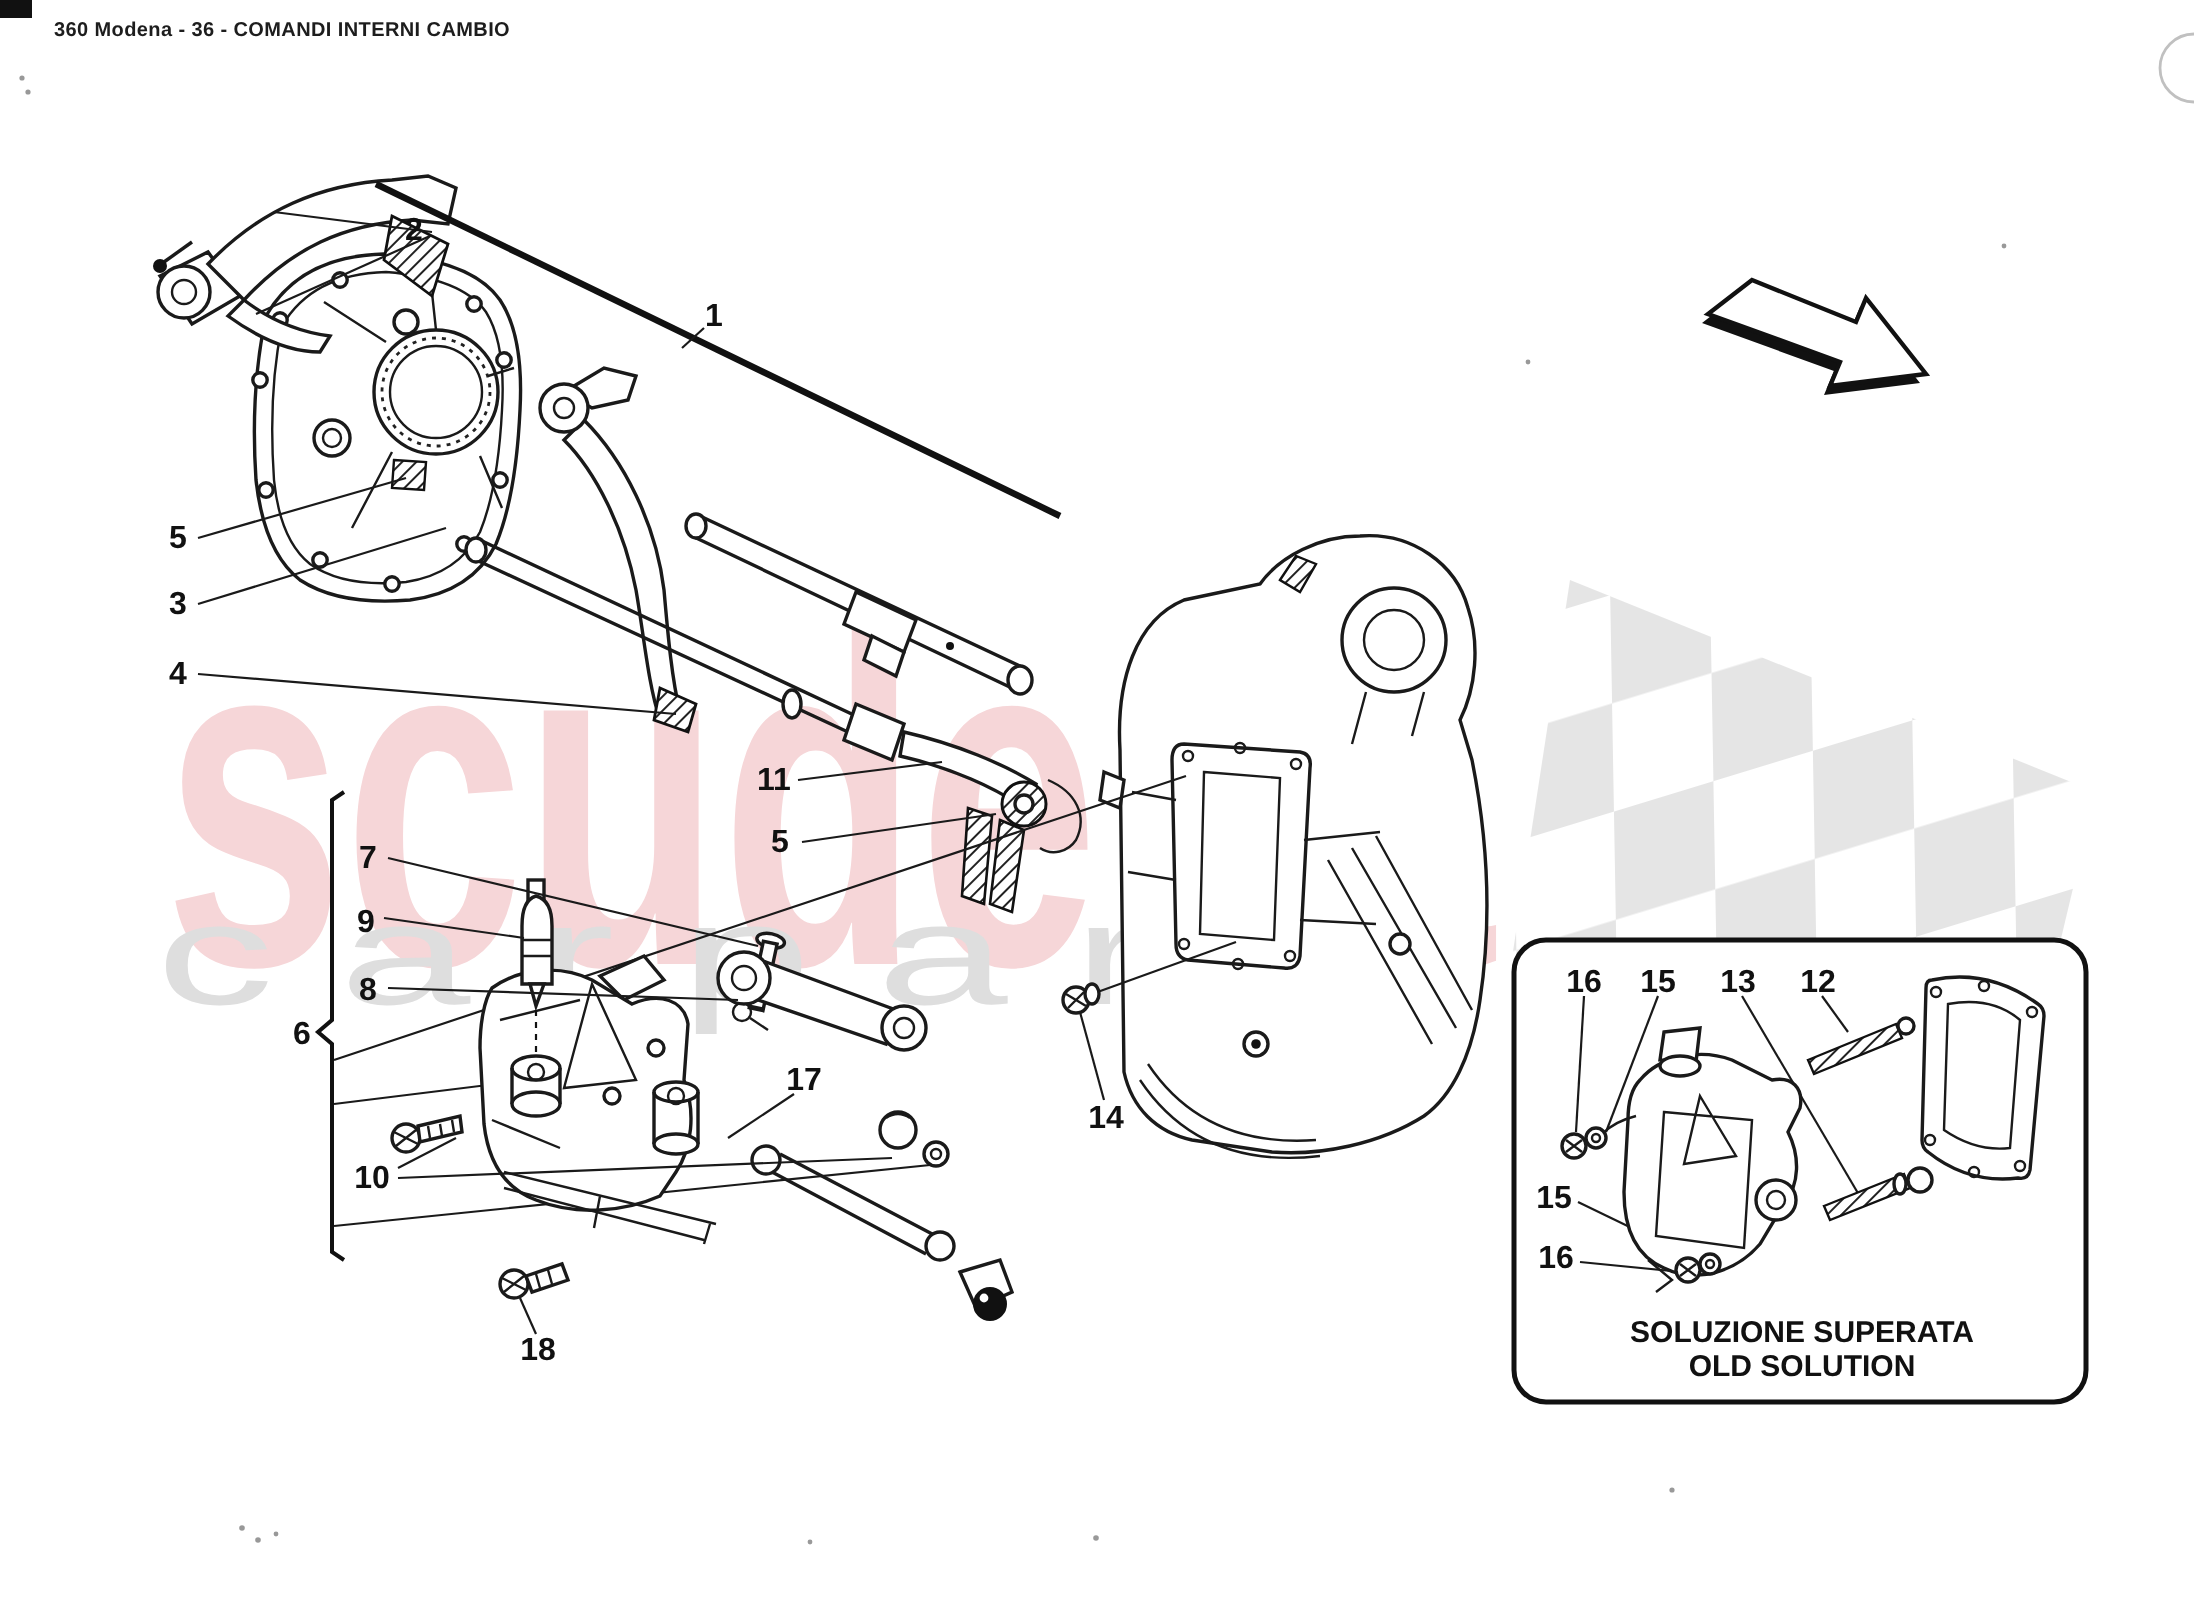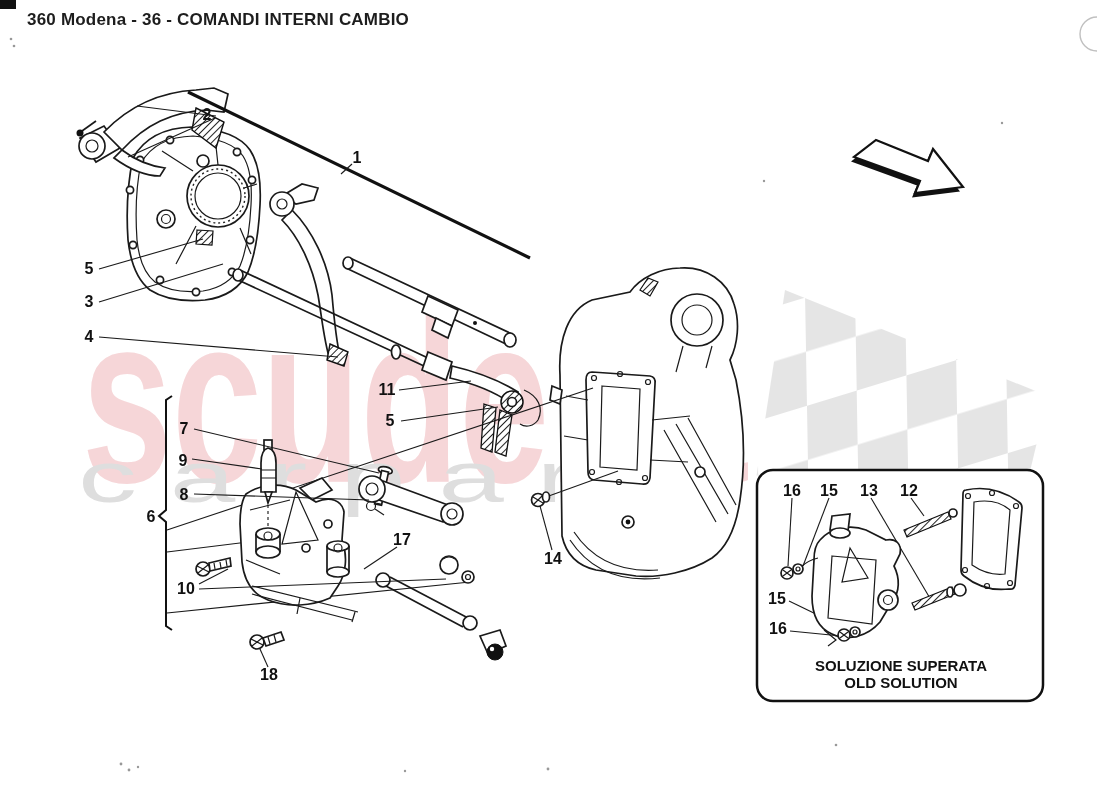--- a/index.html
+++ b/index.html
@@ -1,18 +1,18 @@
 <!DOCTYPE html>
 <html><head>
 <meta charset="utf-8">
 <style>
   html,body{margin:0;padding:0;background:#ffffff;}
   .page{position:relative;width:1100px;height:800px;background:#fff;overflow:hidden;
         font-family:"Liberation Sans", sans-serif;}
-  .hdr{position:absolute;left:27px;top:10px;font-size:17px;font-weight:bold;
+  .hdr{position:absolute;left:27px;top:10px;font-size:10px;font-weight:bold;
        color:#1d1d1d;letter-spacing:.2px;white-space:nowrap;}
   svg{position:absolute;left:0;top:0;}
   .ld{stroke:#1a1a1a;stroke-width:1.1;fill:none;}
   .ln{stroke:#1a1a1a;stroke-width:1.7;fill:none;}
   .lnw{stroke:#1a1a1a;stroke-width:1.7;fill:#ffffff;}
   .lnt{stroke:#1a1a1a;stroke-width:1.2;fill:none;}
   .num{font-family:"Liberation Sans",sans-serif;font-weight:bold;font-size:16px;fill:#111;}
   .cap{font-family:"Liberation Sans",sans-serif;font-weight:bold;font-size:15px;fill:#111;}
 </style>
 </head>

